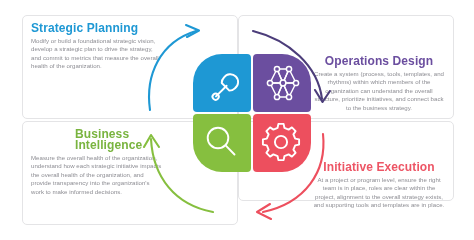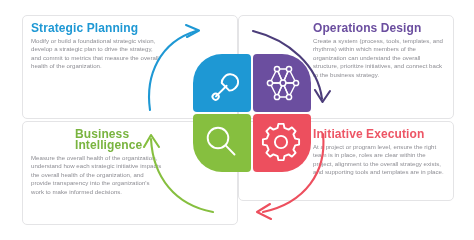--- a/index.html
+++ b/index.html
@@ -33,21 +33,21 @@
   .card-tl { left: 22px;  top: 15px;  width: 216px; height: 104px; }
   .card-tr { left: 238px; top: 15px;  width: 216px; height: 104px; }
   .card-bl { left: 22px;  top: 121px; width: 216px; height: 104px; }
   .card-br { left: 238px; top: 121px; width: 216px; height: 80px; }
 
   .card-inner {
     position: absolute;
     top: 7px;
   }
   .card-tl .card-inner, .card-bl .card-inner { left: 8px; width: 132px; text-align: left; }
-  .card-tr .card-inner, .card-br .card-inner { right: 8px; width: 132px; text-align: left; }
+  .card-tr .card-inner, .card-br .card-inner { right: 8px; width: 132px; text-align: center; margin-top: 33px; }
 
   .card-title {
     font-size: 12px;
     font-weight: bold;
     letter-spacing: 0.1px;
     margin: 0 0 2.5px 0;
     line-height: 11px;
   }
   .card-body {
     font-size: 6.1px;

